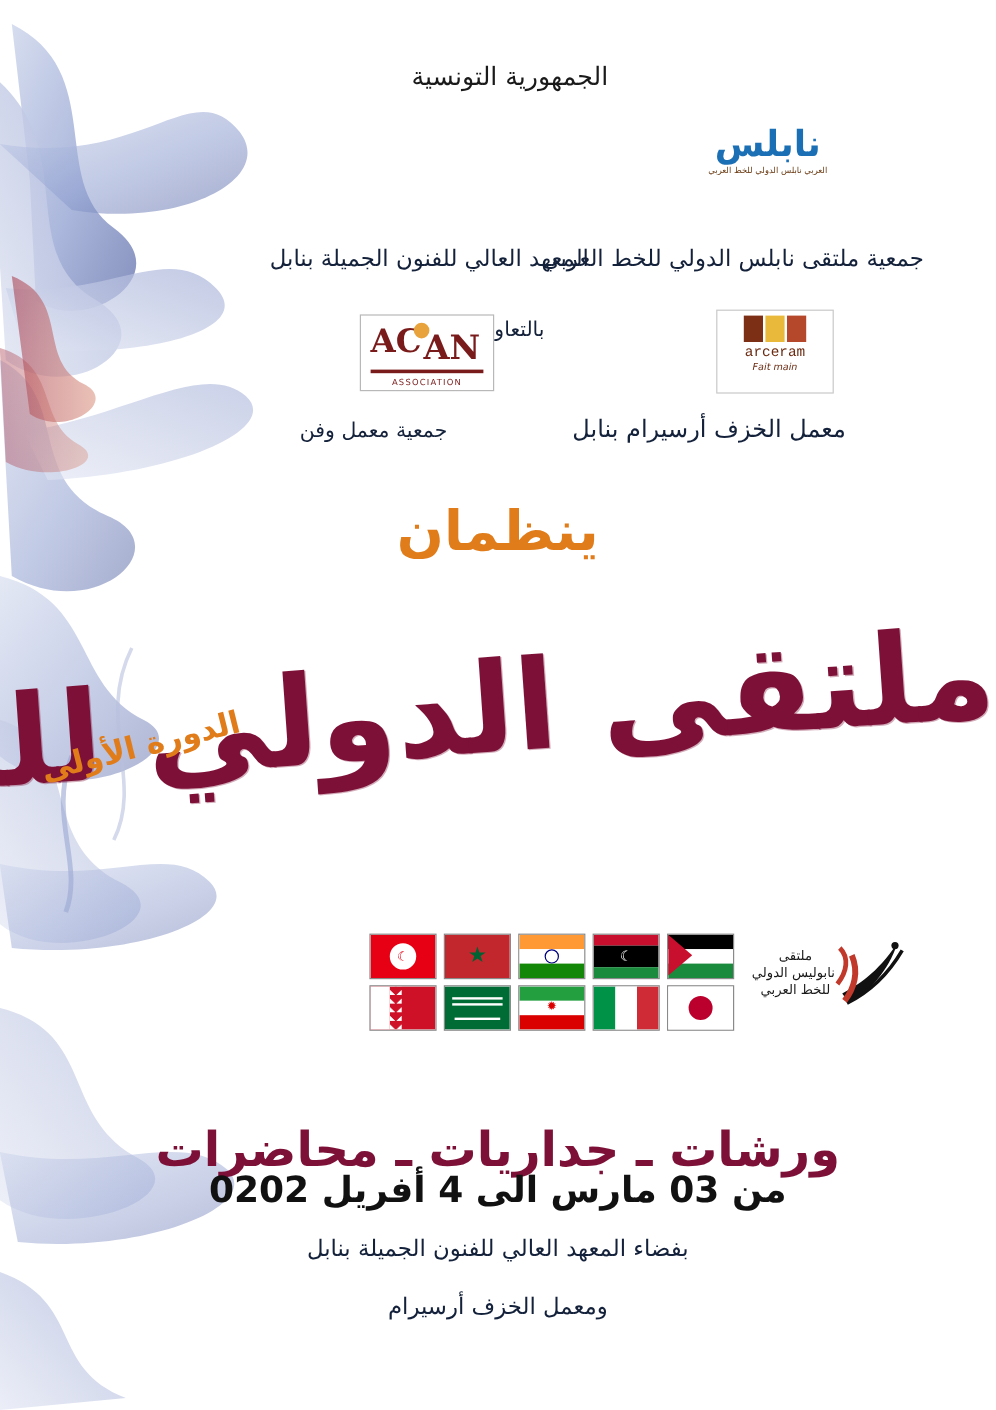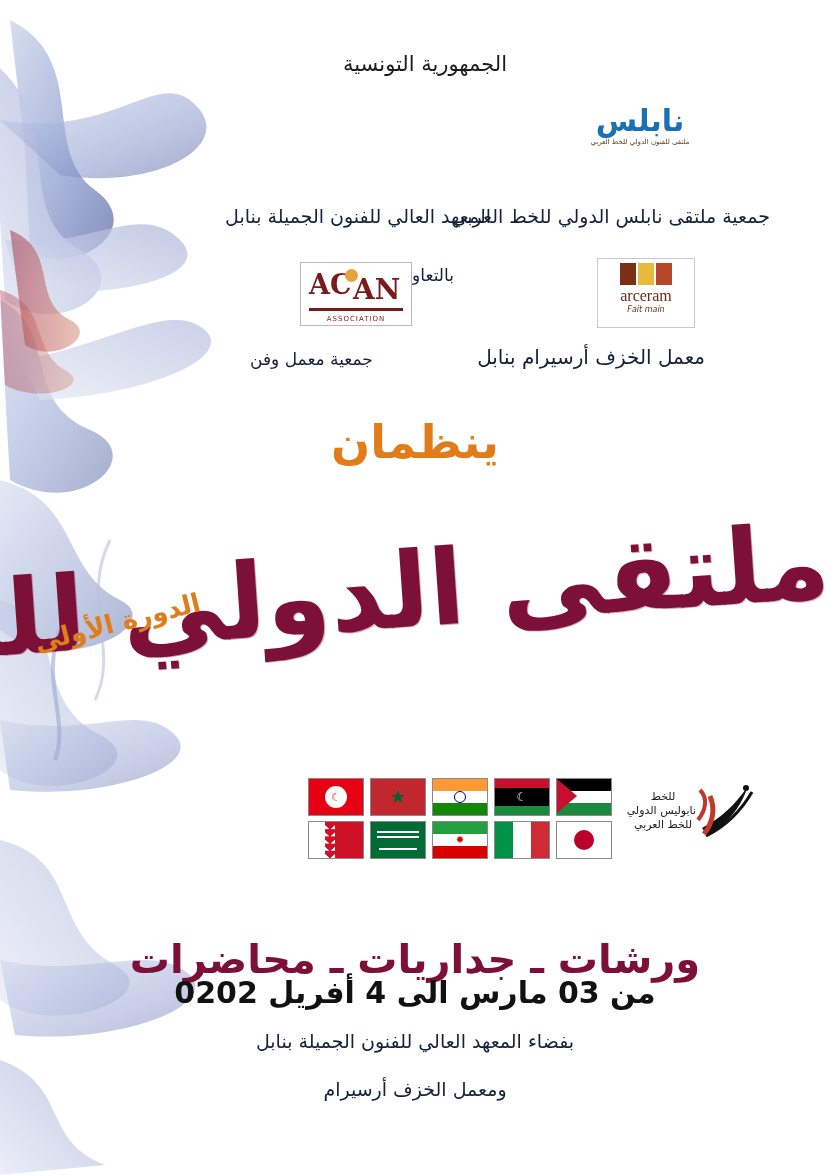--- a/index.html
+++ b/index.html
@@ -212,23 +212,23 @@
     padding-top: 4px;
   }
   .logo-arceram .tile {
     width: 16px;
     height: 22px;
   }
   .logo-arceram .t1 { background: #b5472a; }
   .logo-arceram .t2 { background: #e8b93a; }
   .logo-arceram .t3 { background: #7d2f16; }
   .logo-arceram .name {
-    font-size: 16px;
+    font-size: 12px;
     color: #6b2b12;
-    font-family: Liberation Serif, serif;
+    font-family: Liberation Mono, monospace;
     margin-top: 2px;
   }
   .logo-arceram .slogan {
     font-size: 8px;
     color: #6b2b12;
     font-style: italic;
   }
 
   
   .cap-row-2 {
@@ -417,21 +417,21 @@
     <path d="M60,630 C40,680 70,720 55,760" stroke="#9aa7d2" stroke-width="4" fill="none" opacity="0.6"></path>
     <path d="M110,540 C80,600 120,650 95,700" stroke="#b8c0de" stroke-width="3" fill="none" opacity="0.6"></path>
   </svg>
 
   <div class="center-abs ar republic">الجمهورية التونسية</div>
 
   <div class="logo-row-1">
 
     <div class="logo-naplous">
       <div class="ar mark">نابلس</div>
-      <div class="ar sub">ملتقى للفنون الدولي للخط العربي</div>
+      <div class="ar sub">العربي نابلس الدولي للخط العربي</div>
     </div>
 
 
   </div>
 
   <div class="cap-row-1">
     <div class="ar cap-assoc">جمعية ملتقى نابلس الدولي للخط العربي</div>
     <div class="ar cap-institute">المعهد العالي للفنون الجميلة بنابل</div>
   </div>
 
@@ -543,21 +543,21 @@
 
     <div class="festival-logo">
       <svg class="bird" viewBox="0 0 62 68">
         <path d="M6,52 C20,44 34,36 52,10 C44,34 30,48 12,60 Z" fill="#111"></path>
         <path d="M10,60 C26,52 42,40 56,16" stroke="#111" stroke-width="3" fill="none"></path>
         <path d="M14,20 C20,34 16,48 8,58" stroke="#c0392b" stroke-width="5" fill="none"></path>
         <path d="M4,14 C12,22 10,34 2,44" stroke="#c0392b" stroke-width="4" fill="none"></path>
         <circle cx="50" cy="12" r="3" fill="#111"></circle>
       </svg>
       <div class="ar txt">
-        <div>للخط</div>
+        <div>ملتقى</div>
         <div>نابوليس الدولي</div>
         <div>للخط العربي</div>
       </div>
     </div>
 
   </div>
 
   <div class="center-abs ar activities">ورشات ـ جداريات ـ محاضرات</div>
 
   <div class="center-abs ar dates">من 30 مارس الى 4 أفريل 2020</div>

